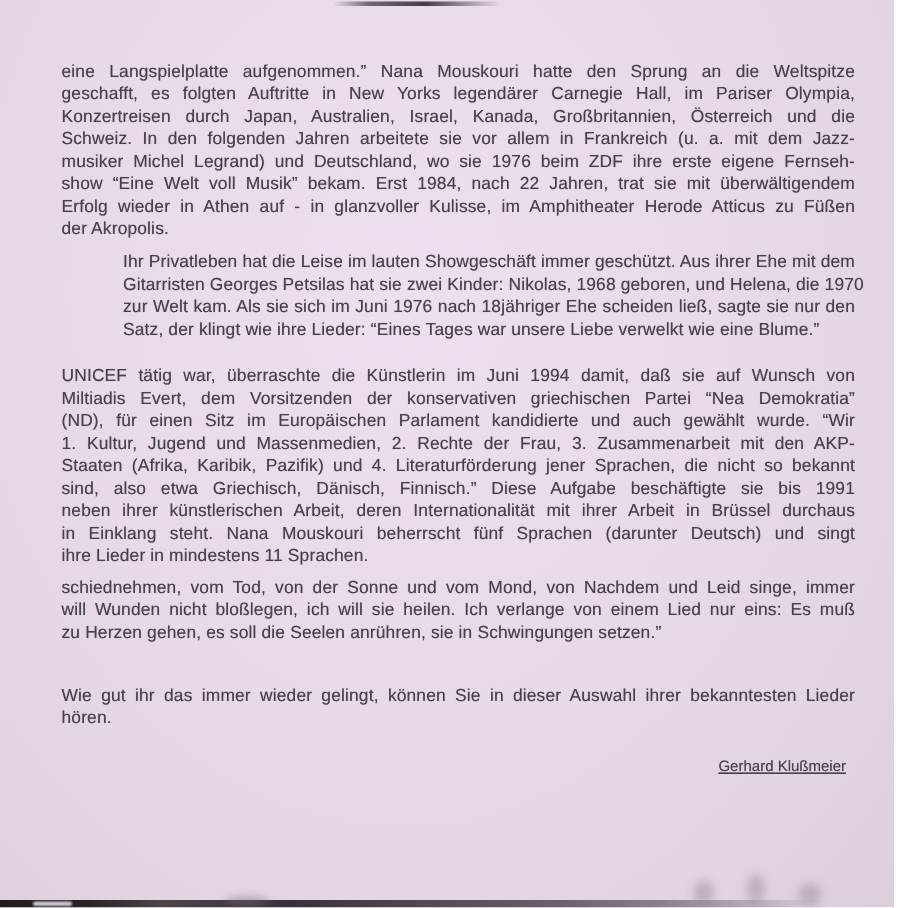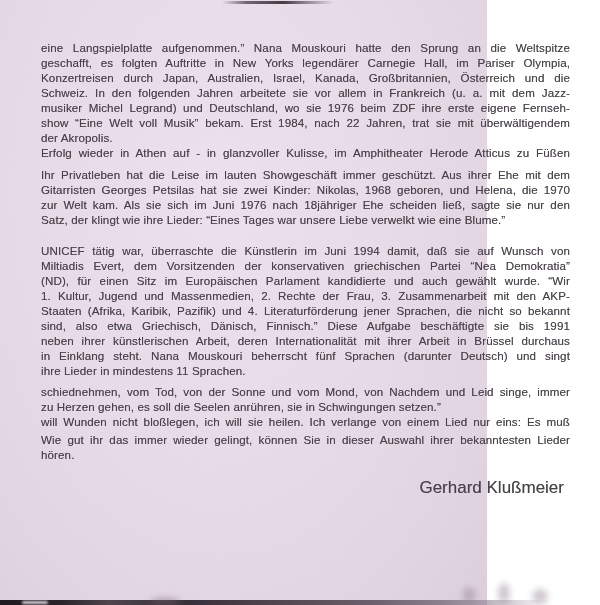--- a/index.html
+++ b/index.html
@@ -4,58 +4,59 @@
 <style>
   html, body {
     margin: 0;
     padding: 0;
     width: 600px;
     height: 605px;
     overflow: hidden;
   }
   .page {
     position: relative;
-    width: 487px;
+    width: 596px;
     height: 605px;
     background:
       radial-gradient(ellipse at 45% 32%, #ece0ee 0%, #e7dbe8 45%, #e2d5e2 78%, #dccfdc 100%);
     font-family: "Liberation Sans", "DejaVu Sans", sans-serif;
     color: #474149;
   }
   .text-block {
     position: absolute;
     left: 41px;
     top: 40px;
     width: 529px;
   }
   .para { margin: 0; }
-  .para-2 { margin-top: 7px; }
+  .para-2 { margin-top: 7px; margin-left: 41px; }
   .para-3 { margin-top: 16px; }
   .para-4 { margin-top: 6px; }
-  .para-5 { margin-top: 3px; }
+  .para-5 { margin-top: 27px; }
   .ln {
     font-size: 11.6px;
     line-height: 15px;
     letter-spacing: 0.1px;
     white-space: nowrap;
     text-align: justify;
     text-align-last: justify;
     text-shadow: 0 0 0.5px rgba(71,65,73,0.55);
   }
   .ln.last {
     text-align: left;
     text-align-last: left;
   }
   .signature {
     margin-top: 18px;
-    font-size: 17px;
+    font-size: 10px;
     line-height: 15px;
     text-align: right;
     padding-right: 6px;
     text-shadow: 0 0 0.5px rgba(71,65,73,0.55);
+    text-decoration: underline;
   }
   
   .edge-top-mark {
     position: absolute;
     left: 222px; top: 1px;
     width: 112px; height: 3px;
     background: linear-gradient(to right, rgba(70,62,72,0) 0%, rgba(70,62,72,0.75) 22%, rgba(50,44,52,0.9) 55%, rgba(70,62,72,0) 100%);
     border-radius: 2px;
     filter: blur(0.4px);
   }
@@ -94,22 +95,22 @@
 
   <div class="text-block">
 
     <div class="para para-1">
       <div class="ln">eine Langspielplatte aufgenommen.” Nana Mouskouri hatte den Sprung an die Weltspitze</div>
       <div class="ln">geschafft, es folgten Auftritte in New Yorks legendärer Carnegie Hall, im Pariser Olympia,</div>
       <div class="ln">Konzertreisen durch Japan, Australien, Israel, Kanada, Großbritannien, Österreich und die</div>
       <div class="ln">Schweiz. In den folgenden Jahren arbeitete sie vor allem in Frankreich (u. a. mit dem Jazz-</div>
       <div class="ln">musiker Michel Legrand) und Deutschland, wo sie 1976 beim ZDF ihre erste eigene Fernseh-</div>
       <div class="ln">show “Eine Welt voll Musik” bekam. Erst 1984, nach 22 Jahren, trat sie mit überwältigendem</div>
+      <div class="ln">Erfolg wieder in Athen auf - in glanzvoller Kulisse, im Amphitheater Herode Atticus zu Füßen</div>
       <div class="ln last">der Akropolis.</div>
-      <div class="ln">Erfolg wieder in Athen auf - in glanzvoller Kulisse, im Amphitheater Herode Atticus zu Füßen</div>
     </div>
 
     <div class="para para-2">
       <div class="ln">Ihr Privatleben hat die Leise im lauten Showgeschäft immer geschützt. Aus ihrer Ehe mit dem</div>
       <div class="ln">Gitarristen Georges Petsilas hat sie zwei Kinder: Nikolas, 1968 geboren, und Helena, die 1970</div>
       <div class="ln">zur Welt kam. Als sie sich im Juni 1976 nach 18jähriger Ehe scheiden ließ, sagte sie nur den</div>
       <div class="ln last">Satz, der klingt wie ihre Lieder: “Eines Tages war unsere Liebe verwelkt wie eine Blume.”</div>
     </div>
 
     <div class="para para-3">
@@ -119,22 +120,22 @@
       <div class="ln">1. Kultur, Jugend und Massenmedien, 2. Rechte der Frau, 3. Zusammenarbeit mit den AKP-</div>
       <div class="ln">Staaten (Afrika, Karibik, Pazifik) und 4. Literaturförderung jener Sprachen, die nicht so bekannt</div>
       <div class="ln">sind, also etwa Griechisch, Dänisch, Finnisch.” Diese Aufgabe beschäftigte sie bis 1991</div>
       <div class="ln">neben ihrer künstlerischen Arbeit, deren Internationalität mit ihrer Arbeit in Brüssel durchaus</div>
       <div class="ln">in Einklang steht. Nana Mouskouri beherrscht fünf Sprachen (darunter Deutsch) und singt</div>
       <div class="ln last">ihre Lieder in mindestens 11 Sprachen.</div>
     </div>
 
     <div class="para para-4">
       <div class="ln">schiednehmen, vom Tod, von der Sonne und vom Mond, von Nachdem und Leid singe, immer</div>
+      <div class="ln">will Wunden nicht bloßlegen, ich will sie heilen. Ich verlange von einem Lied nur eins: Es muß</div>
       <div class="ln last">zu Herzen gehen, es soll die Seelen anrühren, sie in Schwingungen setzen.”</div>
-      <div class="ln">will Wunden nicht bloßlegen, ich will sie heilen. Ich verlange von einem Lied nur eins: Es muß</div>
     </div>
 
     <div class="para para-5">
       <div class="ln">Wie gut ihr das immer wieder gelingt, können Sie in dieser Auswahl ihrer bekanntesten Lieder</div>
       <div class="ln last">hören.</div>
     </div>
 
     <div class="signature">Gerhard Klußmeier</div>
 
   </div>

